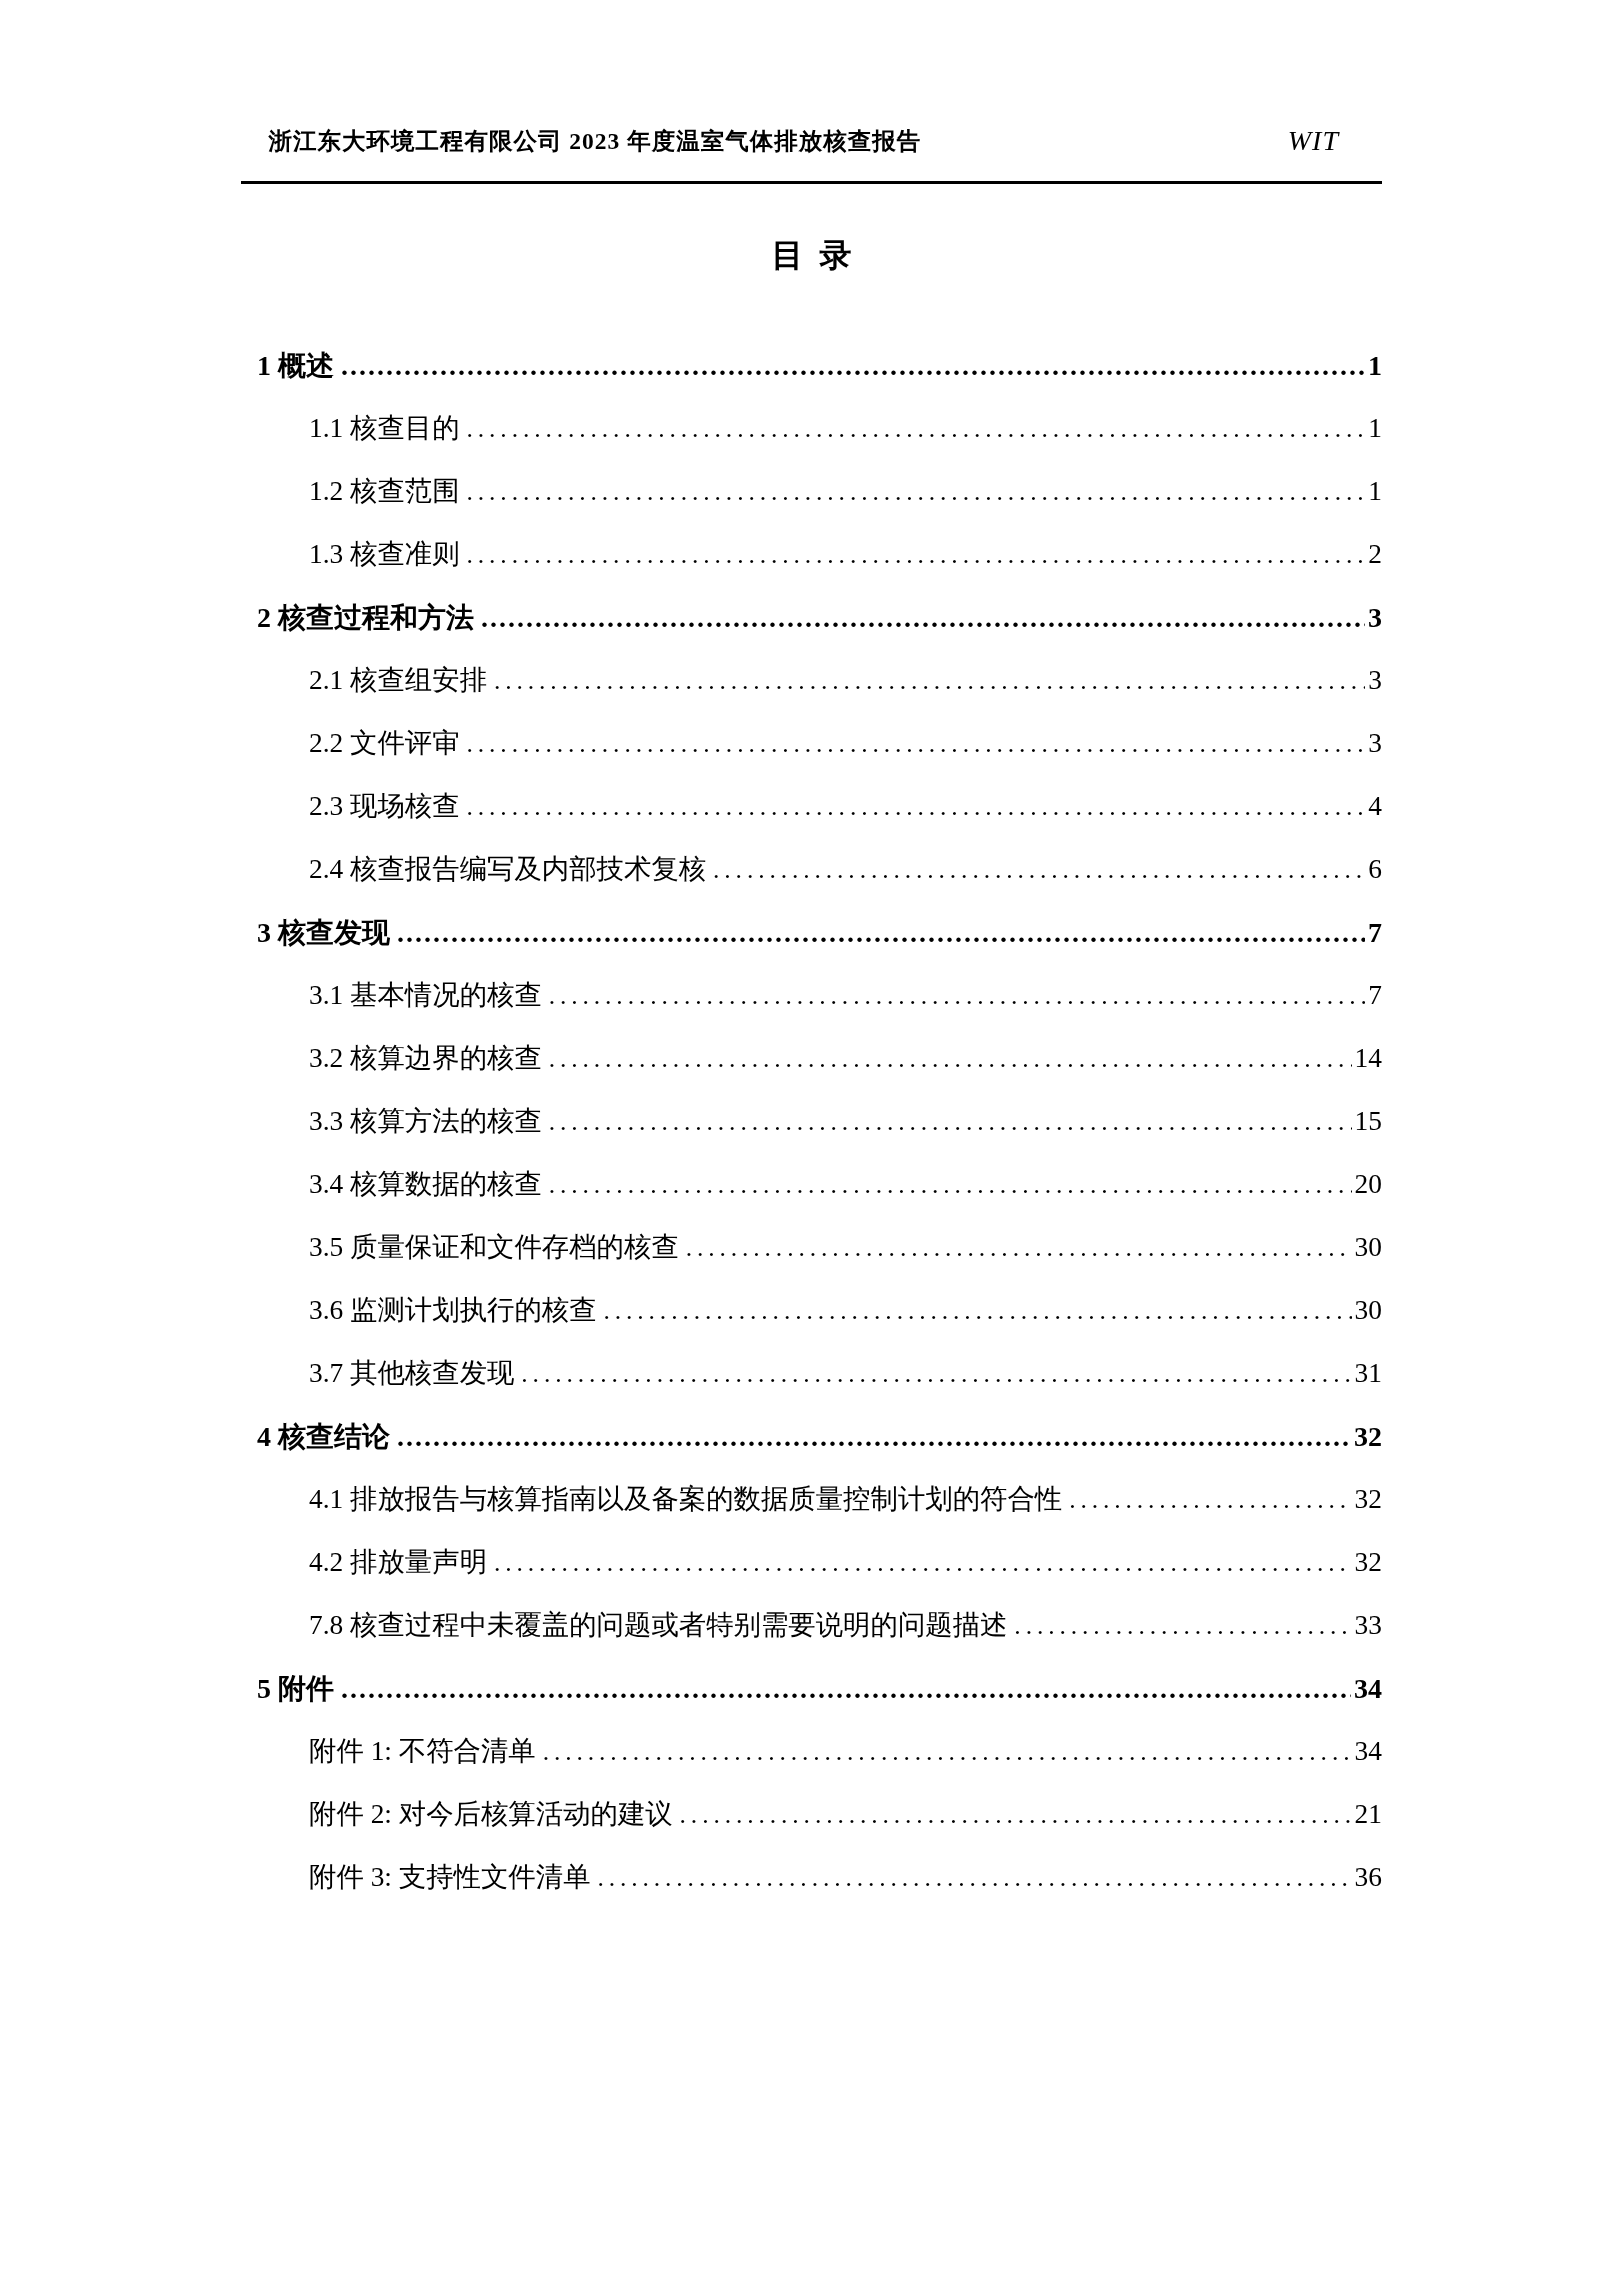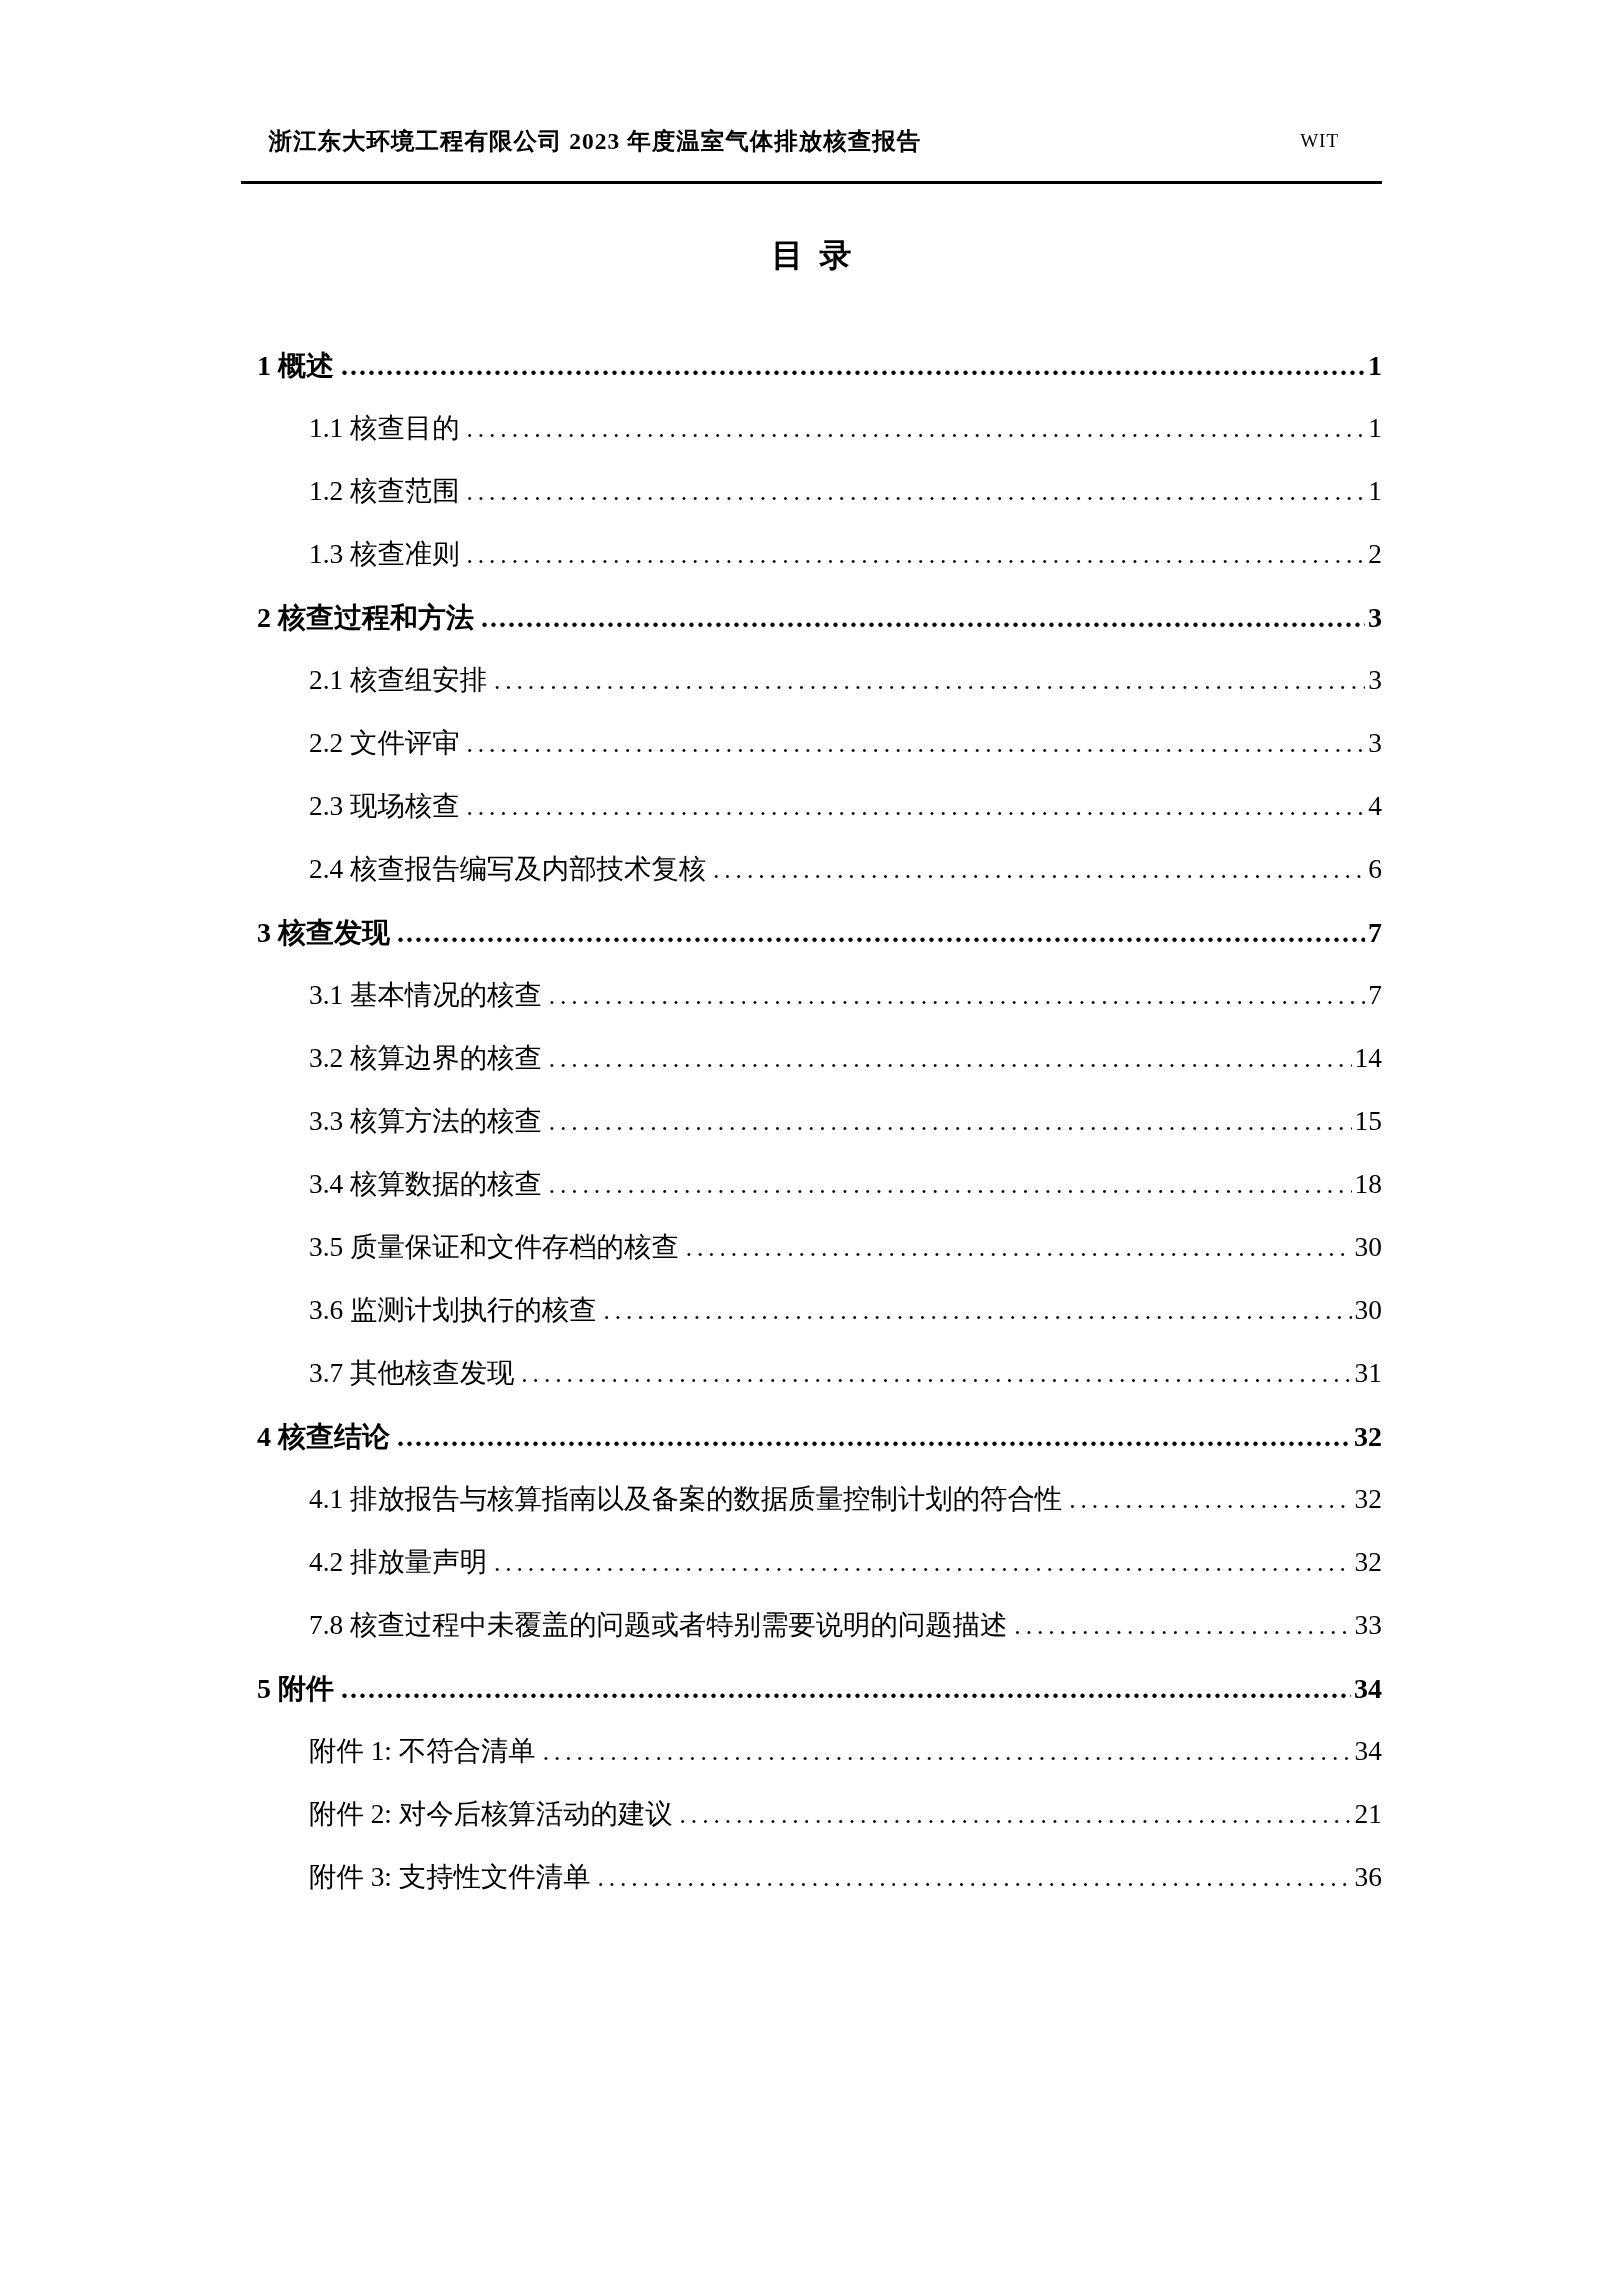--- a/index.html
+++ b/index.html
@@ -12,21 +12,21 @@
     position: absolute; inset: 0;
     padding: 0 239px 0 241px;
     box-sizing: border-box;
   }
   .header { padding-top: 125px; }
   .header-row {
     display: flex; justify-content: space-between; align-items: center;
     padding: 0 43px 0 27.4px;
   }
   .header-left { font-size: 23.5px; letter-spacing: 1px; font-weight: 600; }
-  .header-right { font-size: 19px; letter-spacing: 1px; }
+  .header-right { font-size: 28px; letter-spacing: 1px; font-style: italic; }
   .header-rule { margin-top: 23.5px; border-bottom: 3.9px solid #000; }
   .title {
     margin: 53px 0 0; text-align: center;
     font-size: 32px; font-weight: bold; white-space: pre;
     line-height: 1.15;
   }
   .toc { margin-top: 61px; }
   .toc-row { display: flex; height: 63px; line-height: 63px; margin-left: 16px; }
   .toc-row.lvl1 { font-weight: bold; font-size: 28px; }
   .toc-row.lvl2 { font-size: 27.4px; padding-left: 52px; align-items: center; }
@@ -115,21 +115,21 @@
         <span class="toc-page">14</span>
       </div>
       <div class="toc-row lvl2">
         <span class="toc-label">3.3 核算方法的核查</span>
         <span class="leader">................................................................................................................................................................................................................................................</span>
         <span class="toc-page">15</span>
       </div>
       <div class="toc-row lvl2">
         <span class="toc-label">3.4 核算数据的核查</span>
         <span class="leader">................................................................................................................................................................................................................................................</span>
-        <span class="toc-page">18</span>
+        <span class="toc-page">20</span>
       </div>
       <div class="toc-row lvl2">
         <span class="toc-label">3.5 质量保证和文件存档的核查</span>
         <span class="leader">................................................................................................................................................................................................................................................</span>
         <span class="toc-page">30</span>
       </div>
       <div class="toc-row lvl2">
         <span class="toc-label">3.6 监测计划执行的核查</span>
         <span class="leader">................................................................................................................................................................................................................................................</span>
         <span class="toc-page">30</span>

